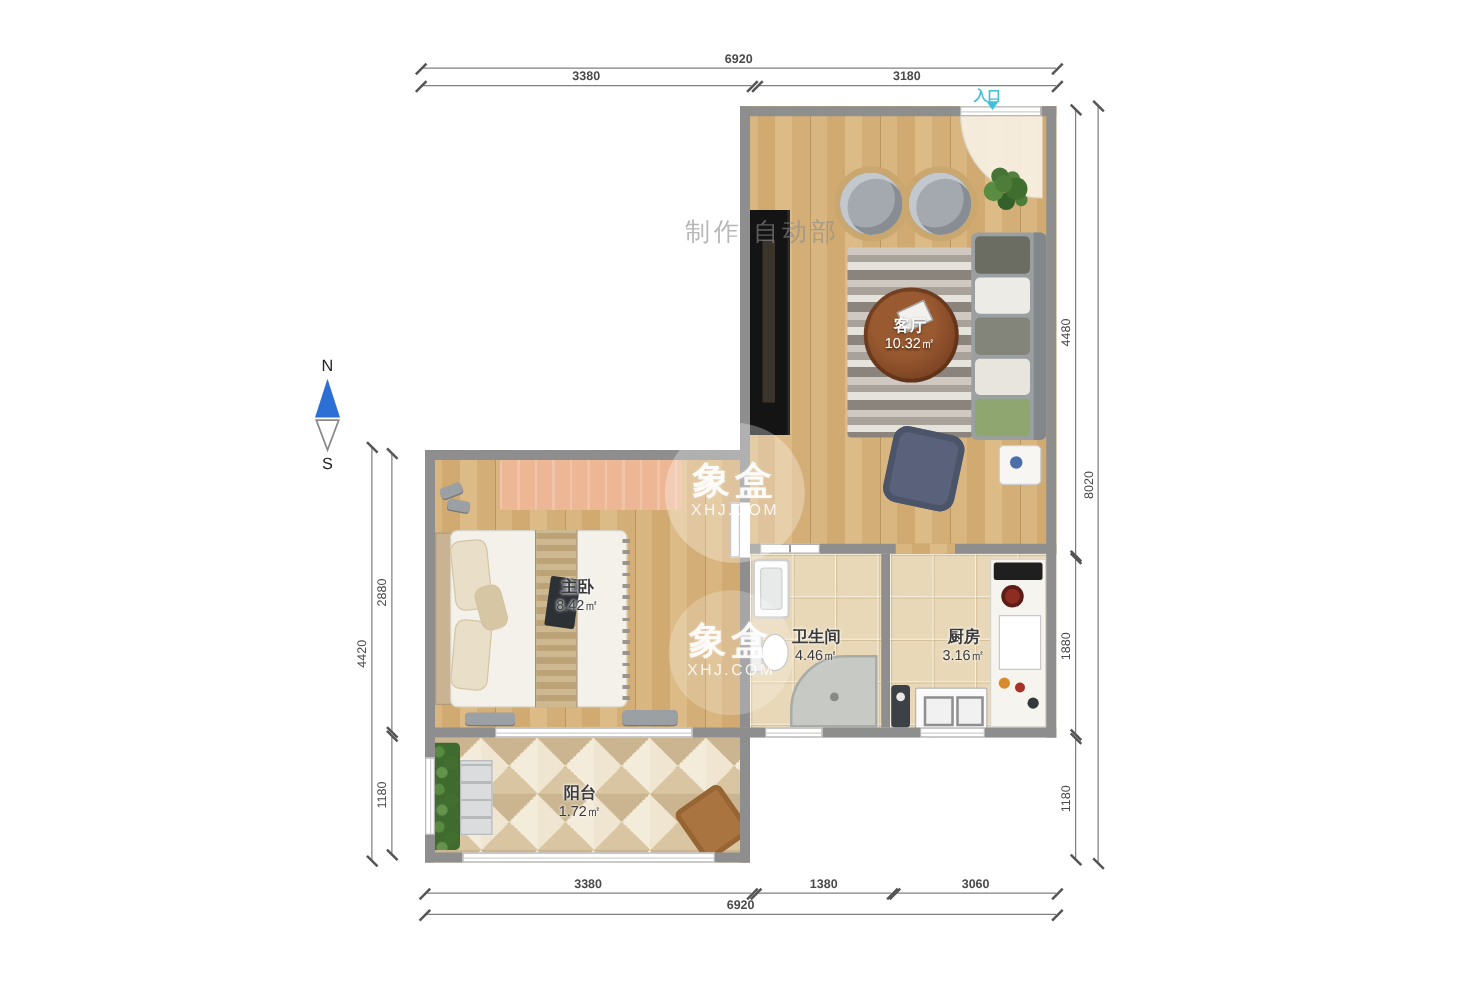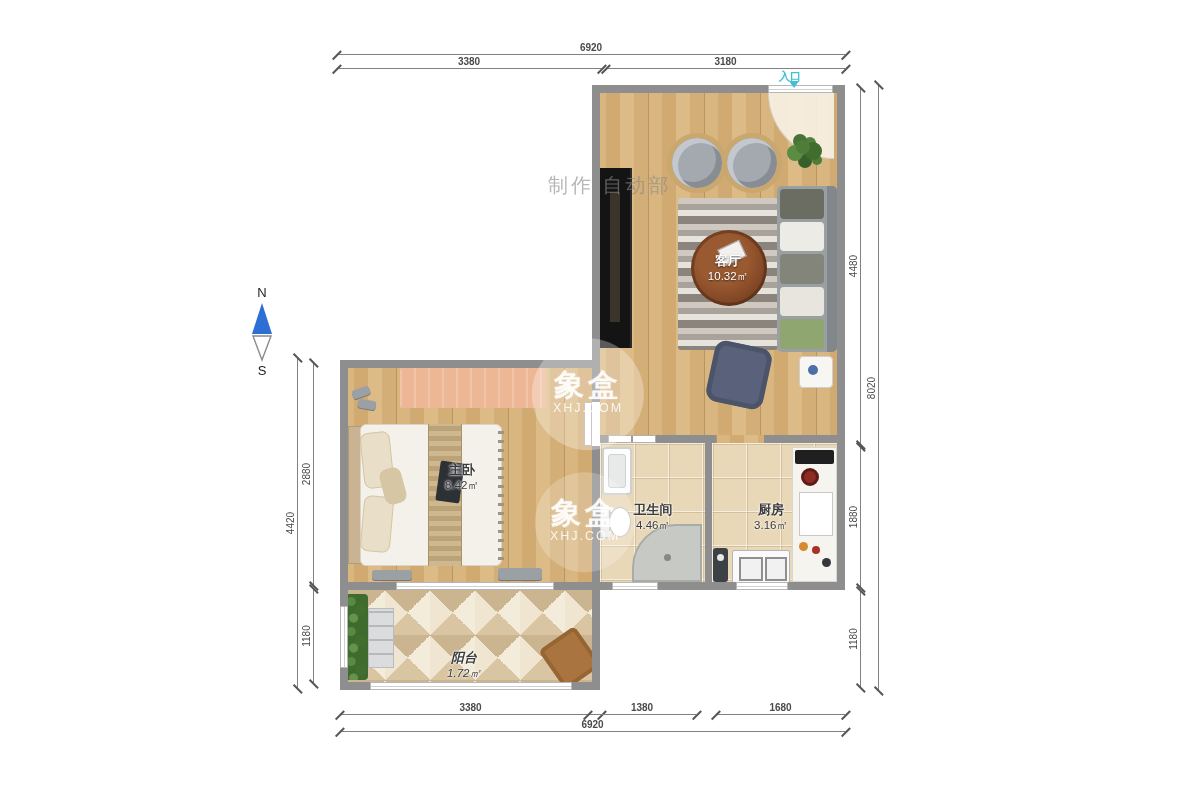--- a/index.html
+++ b/index.html
@@ -219,21 +219,21 @@
     <div class="rarea">8.42㎡</div>
   </div>
   <div class="rlabel" style="left:653px;top:517px;">
     <div class="rname">卫生间</div>
     <div class="rarea">4.46㎡</div>
   </div>
   <div class="rlabel" style="left:771px;top:517px;">
     <div class="rname">厨房</div>
     <div class="rarea">3.16㎡</div>
   </div>
-  <div class="rlabel" style="left:464px;top:665px;font-style:italic;">
+  <div class="rlabel" style="left:464px;top:642px;">
     <div class="rname">阳台</div>
     <div class="rarea">1.72㎡</div>
   </div>
 
   <div class="maker" style="left:548px;top:172px;">制作:自动部</div>
 
   <div class="brandwm" style="left:588px;top:394px;">
     <div class="halo" style="width:112px;height:112px;"></div>
     <div class="bname">象盒</div>
     <div class="bsite">XHJ.COM</div>
@@ -262,25 +262,25 @@
   <div class="dim dim-h" style="left:337px;top:68px;width:264px;">
     <span class="dlab">3380</span>
   </div>
   <div class="dim dim-h" style="left:606px;top:68px;width:239px;">
     <span class="dlab">3180</span>
   </div>
 
   <div class="dim dim-h" style="left:340px;top:714px;width:261px;">
     <span class="dlab">3380</span>
   </div>
-  <div class="dim dim-h" style="left:588px;top:714px;width:108px;">
+  <div class="dim dim-h" style="left:605px;top:714px;width:108px;">
     <span class="dlab">1380</span>
   </div>
   <div class="dim dim-h" style="left:716px;top:714px;width:129px;">
-    <span class="dlab">1680</span>
+    <span class="dlab">3060</span>
   </div>
   <div class="dim dim-h" style="left:340px;top:731px;width:505px;">
     <span class="dlab">6920</span>
   </div>
 
   <div class="dim dim-v" style="left:297px;top:358px;height:330px;">
     <span class="dlab">4420</span>
   </div>
   <div class="dim dim-v" style="left:313px;top:363px;height:222px;">
     <span class="dlab">2880</span>

